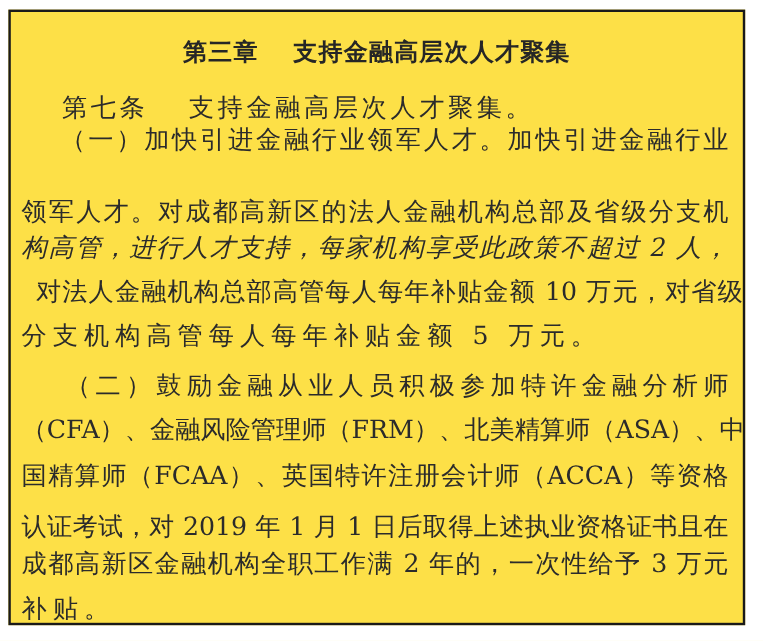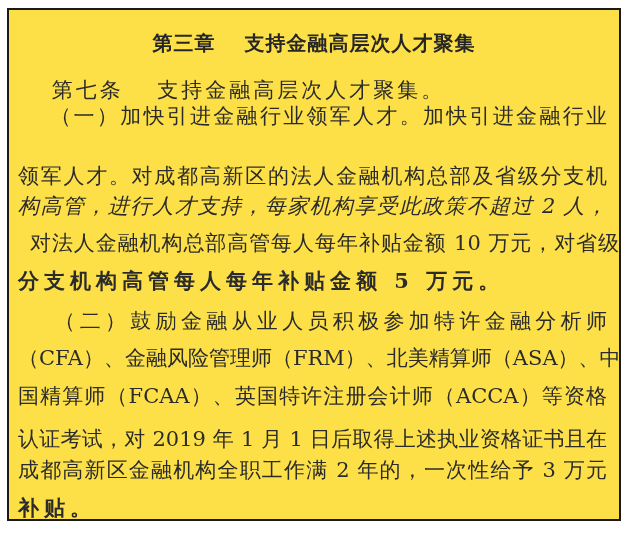--- a/index.html
+++ b/index.html
@@ -53,21 +53,20 @@
       font-size: 21px;
       white-space: nowrap;
       text-align: justify;
       text-align-last: justify;
       color: #2b2b2b;
     }
     .line.last {
       text-align: right;
       text-align-last: left;
       letter-spacing: 5px;
-      font-weight: bold;
     }
     .line.article {
       text-align: left;
       text-align-last: left;
       letter-spacing: 3px;
       white-space: pre;
     }
   </style>
 </head>
 <body>

